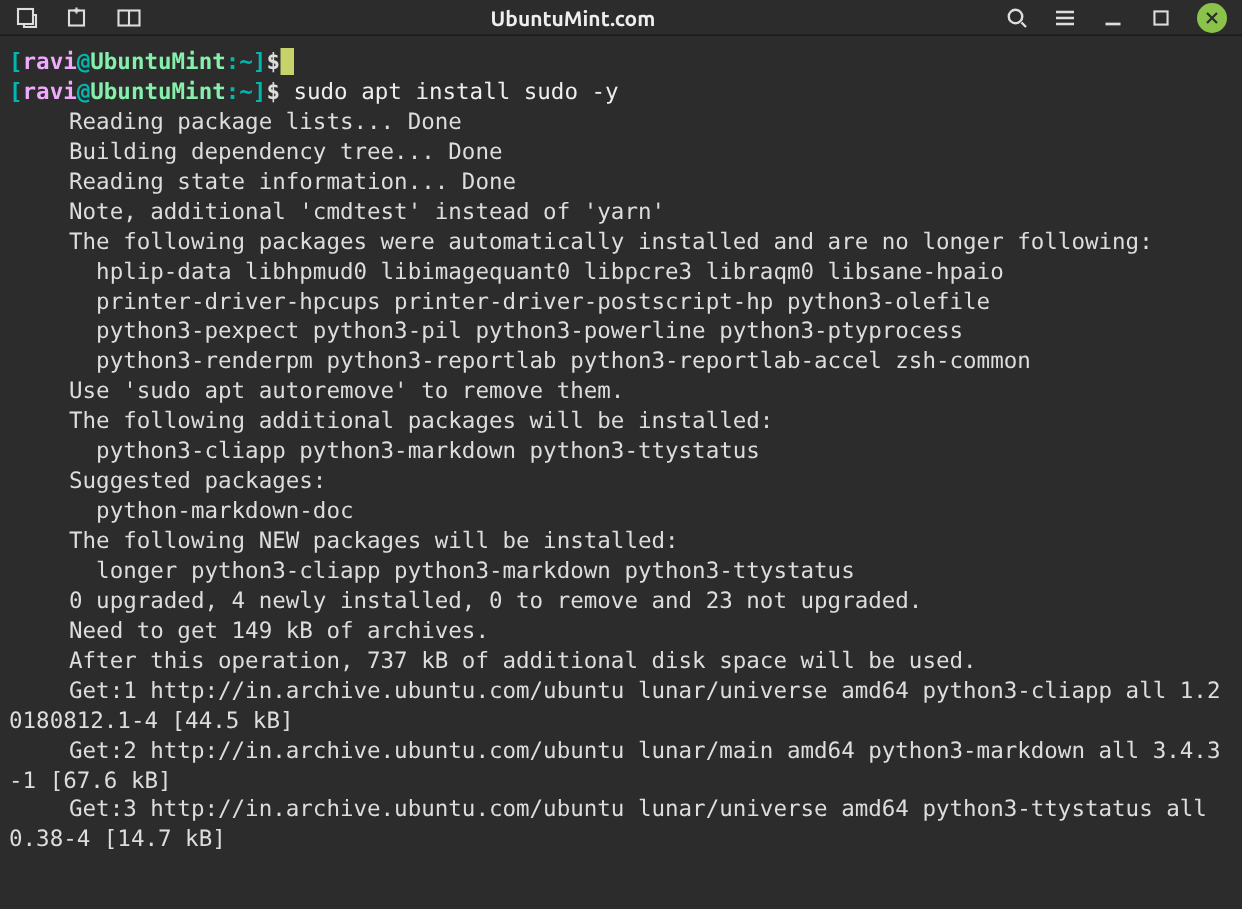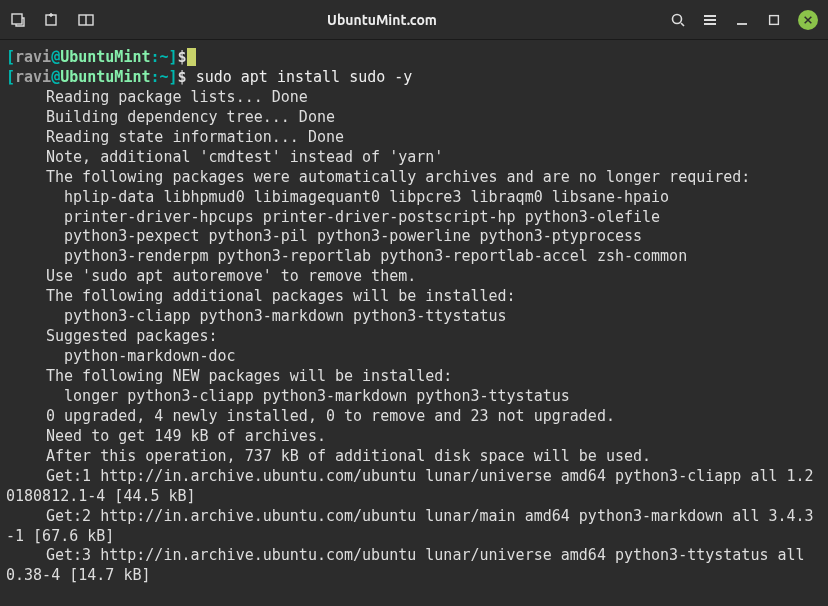--- a/index.html
+++ b/index.html
@@ -5,21 +5,21 @@
   * { margin: 0; padding: 0; box-sizing: border-box; }
   body {
     width: 828px;
     height: 606px;
     background: #2c2c2c;
     font-family: 'DejaVu Sans Mono', 'Liberation Mono', monospace;
     font-size: 15px;
     overflow: hidden;
   }
   .titlebar {
-    height: 40px;
+    height: 24px;
     background: #2c2c2c;
     display: flex;
     align-items: center;
     padding: 0 10px;
     color: #ddd;
     border-bottom: 1px solid #1a1a1a;
   }
   .titlebar-left {
     display: flex;
     gap: 18px;
@@ -47,21 +47,21 @@
   }
   .terminal {
     padding: 8px 6px;
     color: #ddd;
     line-height: 1.33;
     white-space: pre-wrap;
     word-break: break-all;
     letter-spacing: 0px;
   }
   .prompt-bracket { color: #00b8b0; font-weight: bold; }
-  .prompt-user { color: #a3a3a3; font-weight: bold; }
+  .prompt-user { color: #f0abfc; font-weight: bold; }
   .prompt-at { color: #00b8b0; font-weight: bold; }
   .prompt-host { color: #86efac; font-weight: bold; }
   .prompt-path { color: #00b8b0; font-weight: bold; }
   .prompt-dollar { color: #ddd; font-weight: bold; }
   .cursor { background: #c8d26a; color:#000; }
   .cmd { color: #eee; }
   .out { color: #ddd; margin-left: 40px; }
 </style>
 </head>
 <body>
@@ -117,21 +117,21 @@
     </span>
   </div>
 </div>
 
 <div class="terminal"><span><span class="prompt-bracket">[</span><span class="prompt-user">ravi</span><span class="prompt-at">@</span><span class="prompt-host">UbuntuMint</span><span class="prompt-bracket">:</span><span class="prompt-path">~</span><span class="prompt-bracket">]</span><span class="prompt-dollar">$</span><span class="cursor"> </span></span>
 <span><span class="prompt-bracket">[</span><span class="prompt-user">ravi</span><span class="prompt-at">@</span><span class="prompt-host">UbuntuMint</span><span class="prompt-bracket">:</span><span class="prompt-path">~</span><span class="prompt-bracket">]</span><span class="prompt-dollar">$</span><span class="cmd"> sudo apt install sudo -y</span></span>
 <span class="out">Reading package lists... Done</span>
 <span class="out">Building dependency tree... Done</span>
 <span class="out">Reading state information... Done</span>
 <span class="out">Note, additional 'cmdtest' instead of 'yarn'</span>
-<span class="out">The following packages were automatically archives and are no longer required:</span>
+<span class="out">The following packages were automatically installed and are no longer following:</span>
 <span class="out">  hplip-data libhpmud0 libimagequant0 libpcre3 libraqm0 libsane-hpaio</span>
 <span class="out">  printer-driver-hpcups printer-driver-postscript-hp python3-olefile</span>
 <span class="out">  python3-pexpect python3-pil python3-powerline python3-ptyprocess</span>
 <span class="out">  python3-renderpm python3-reportlab python3-reportlab-accel zsh-common</span>
 <span class="out">Use 'sudo apt autoremove' to remove them.</span>
 <span class="out">The following additional packages will be installed:</span>
 <span class="out">  python3-cliapp python3-markdown python3-ttystatus</span>
 <span class="out">Suggested packages:</span>
 <span class="out">  python-markdown-doc</span>
 <span class="out">The following NEW packages will be installed:</span>

